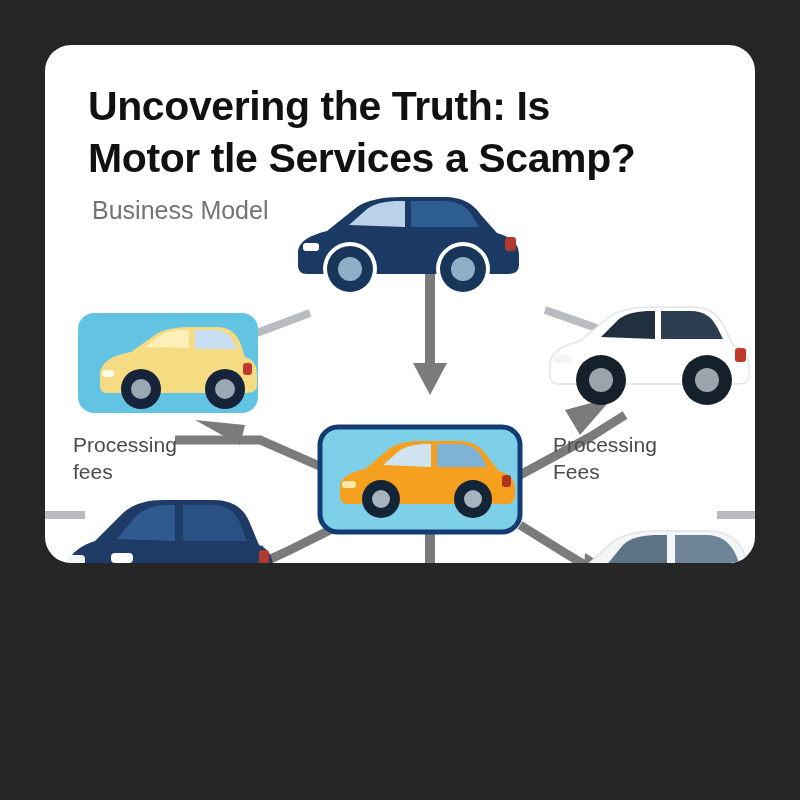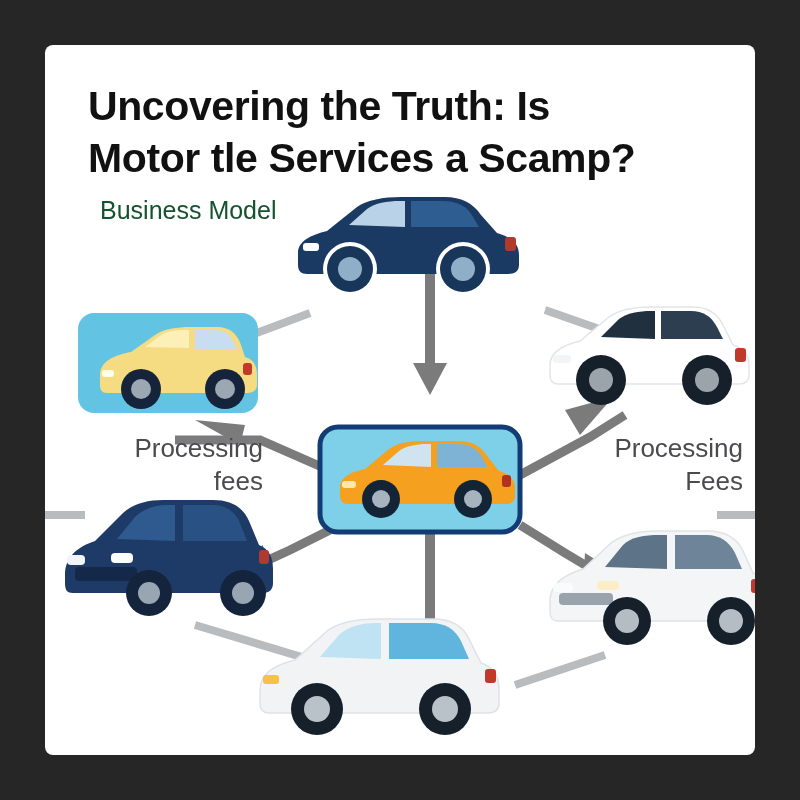--- a/index.html
+++ b/index.html
@@ -17,65 +17,65 @@
   #root {
     position: relative;
     width: 800px;
     height: 800px;
   }
   .card {
     position: absolute;
     left: 45px;
     top: 45px;
     width: 710px;
-    height: 710px;
+    height: 518px;
     background: #ffffff;
-    border-radius: 8px;
+    border-radius: 26px;
     overflow: hidden;
   }
   .title-block {
     position: absolute;
     left: 43px;
     top: 35px;
     width: 640px;
   }
   .title {
     font-size: 41px;
     font-weight: bold;
     line-height: 1.28;
     color: #111111;
     letter-spacing: -0.4px;
     margin: 0;
     white-space: pre-line;
   }
   .subtitle {
     font-size: 25px;
-    color: #14532d;
-    margin: 12px 0 0 12px;
+    color: #737373;
+    margin: 12px 0 0 4px;
     line-height: 1.1;
   }
   .stage {
     position: absolute;
     left: 0;
     top: 0;
     width: 710px;
     height: 710px;
   }
   svg.diagram {
     position: absolute;
     left: 0;
     top: 0;
     width: 710px;
     height: 710px;
     display: block;
   }
   .node-label {
     position: absolute;
-    text-align: right;
-    font-size: 26px;
+    text-align: left;
+    font-size: 21px;
     color: #4a4a4f;
     line-height: 1.27;
     white-space: pre-line;
     pointer-events: none;
   }
   .lbl-processing-fees-left { left: 28px;  top: 387px; width: 190px; }
   .lbl-processing-fees-right{ left: 508px; top: 387px; width: 190px; }
   .lbl-subscription-models  { left: 28px;  top: 565px; width: 200px; }
   .lbl-vehicle-models       { left: 490px; top: 600px; width: 210px; }
 </style>

